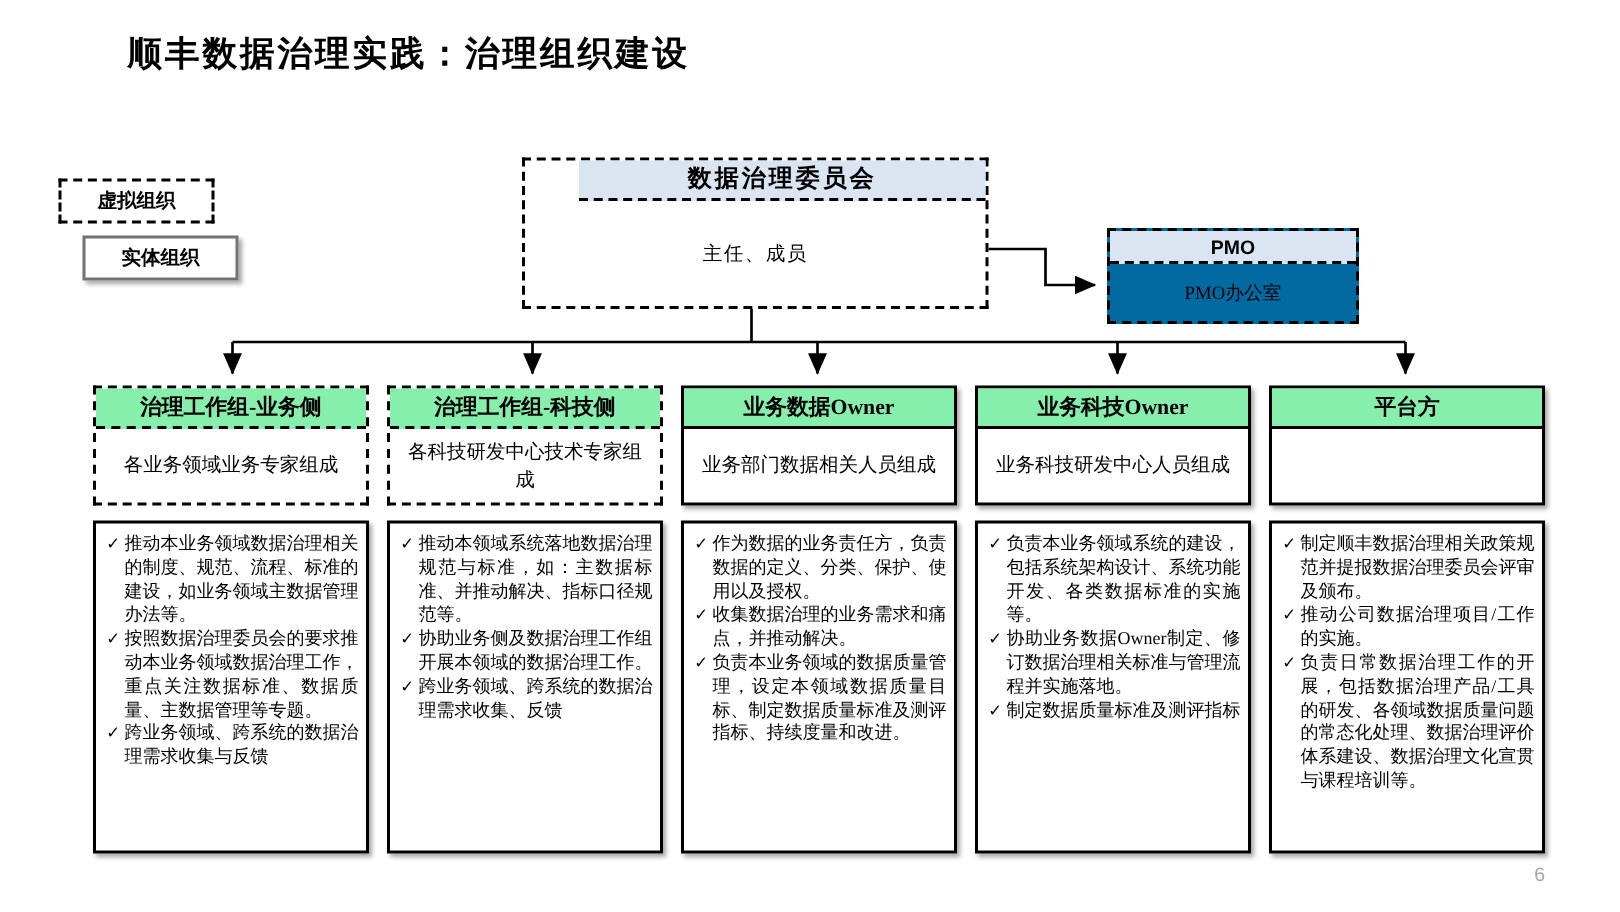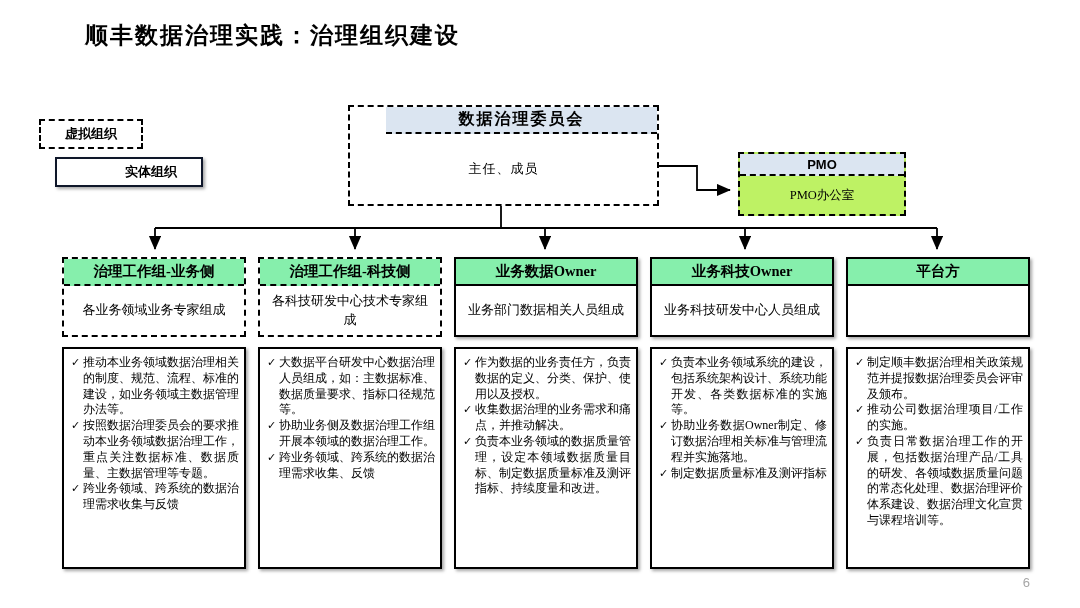--- a/index.html
+++ b/index.html
@@ -27,28 +27,28 @@
   .df-pixels i:nth-child(4){background:#f08300;}
   .df-word{font-size:25px;font-weight:bold;font-style:italic;
            background:linear-gradient(90deg,#f9b000,#f08300 55%,#e8380d);
            -webkit-background-clip:text;background-clip:text;color:transparent;}
   .df-dot{font-size:25px;font-weight:bold;color:#e8380d;margin-left:1px;}
 
   
   .legend-box{position:absolute;width:100px;height:26px;display:flex;align-items:center;justify-content:center;
               font-size:13px;font-weight:bold;background:#fff;}
   .legend-virtual{left:39px;top:119px;border:2px dashed #000;}
-  .legend-entity{left:55px;top:157px;border:2px solid #0f172a;box-shadow:2px 2px 3px rgba(0,0,0,0.35);padding-left:44px;}
+  .legend-entity{left:55px;top:157px;border:2px solid #737373;box-shadow:2px 2px 3px rgba(0,0,0,0.35);}
 
   
   .committee{position:absolute;left:348px;top:105px;width:307px;height:97px;border:2px dashed #000;background:#fff;}
   .committee .band{height:25px;background:#dbe5f1;border-bottom:2px dashed #000;
                    display:flex;align-items:center;justify-content:center;font-size:16px;font-weight:bold;letter-spacing:2px;margin-left:36px;}
   .committee .body{height:70px;display:flex;align-items:center;justify-content:center;font-size:13px;letter-spacing:1px;}
-  .pmo{position:absolute;left:738px;top:152px;width:164px;height:60px;border:2px dashed #000;background:#bef264;}
+  .pmo{position:absolute;left:738px;top:152px;width:164px;height:60px;border:2px dashed #000;background:#0369a1;}
   .pmo .band{height:20px;background:#dbe5f1;border-bottom:2px dashed #000;
              display:flex;align-items:center;justify-content:center;
              font-family:"Liberation Sans",sans-serif;font-size:13px;font-weight:bold;}
   .pmo .body{height:38px;display:flex;align-items:center;justify-content:center;font-size:12.5px;}
 
   
   .connectors{position:absolute;left:0;top:0;width:1080px;height:608px;pointer-events:none;}
 
   
   .columns{position:absolute;left:62px;top:257px;width:968px;display:flex;gap:12px;}
@@ -136,21 +136,21 @@
 
     <div class="col virtual">
       <div class="org-head">
         <div class="org-title">治理工作组-科技侧</div>
         <div class="org-sub">各科技研发中心技术专家组成</div>
       </div>
       <div class="detail">
         <ul>
             <li>
               <span class="check">✓</span>
-              <span class="btext">大数据平台研发中心数据治理人员组成，如：主数据标准、数据质量要求、指标口径规范等。</span>
+              <span class="btext">推动本领域系统落地数据治理规范与标准，如：主数据标准、并推动解决、指标口径规范等。</span>
             </li>
             <li>
               <span class="check">✓</span>
               <span class="btext">协助业务侧及数据治理工作组开展本领域的数据治理工作。</span>
             </li>
             <li>
               <span class="check">✓</span>
               <span class="btext">跨业务领域、跨系统的数据治理需求收集、反馈</span>
             </li>
           </ul>

